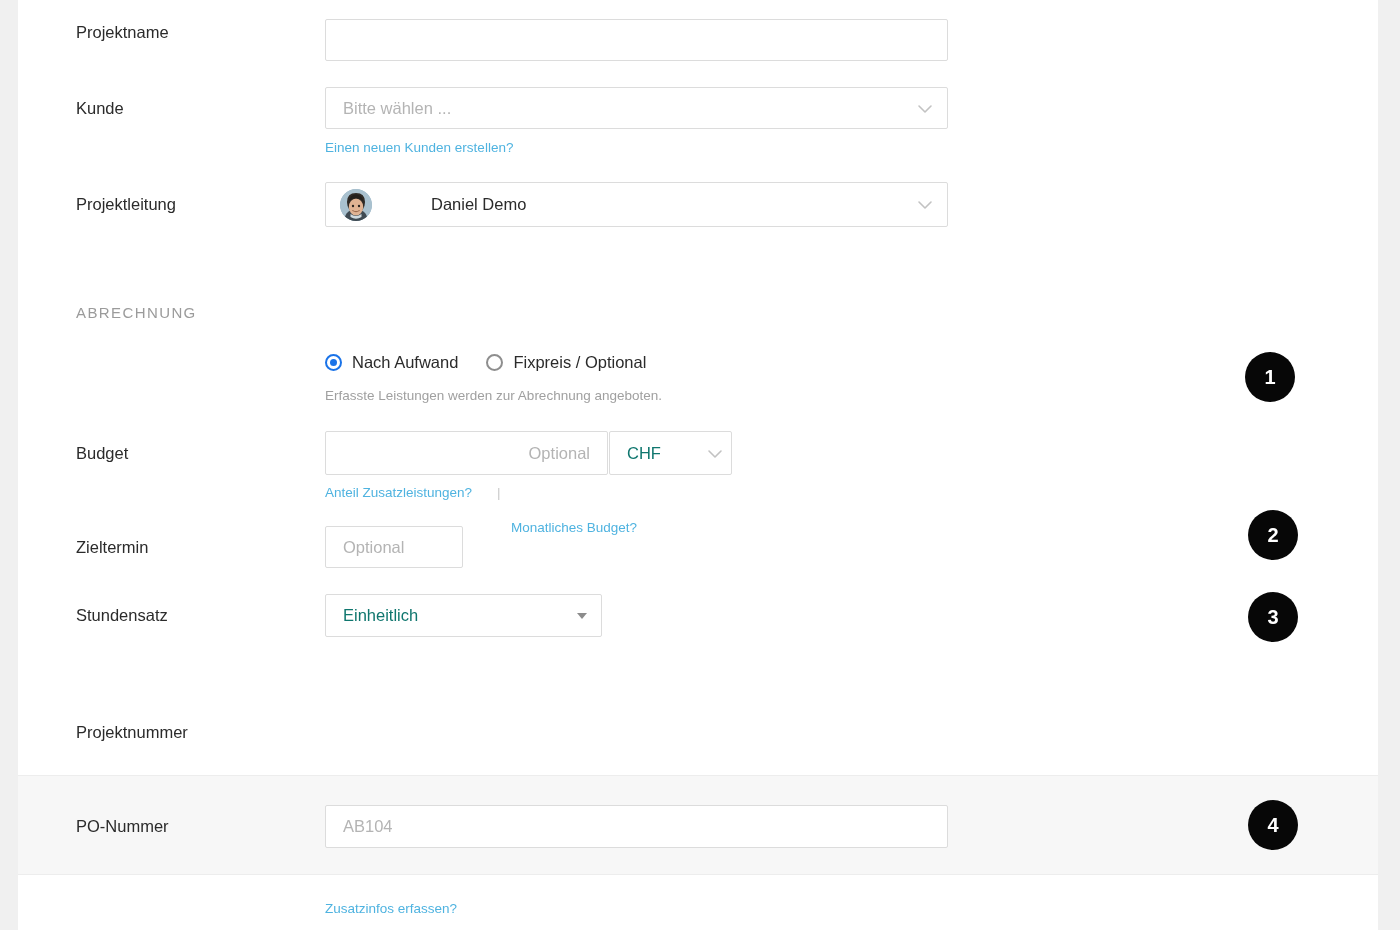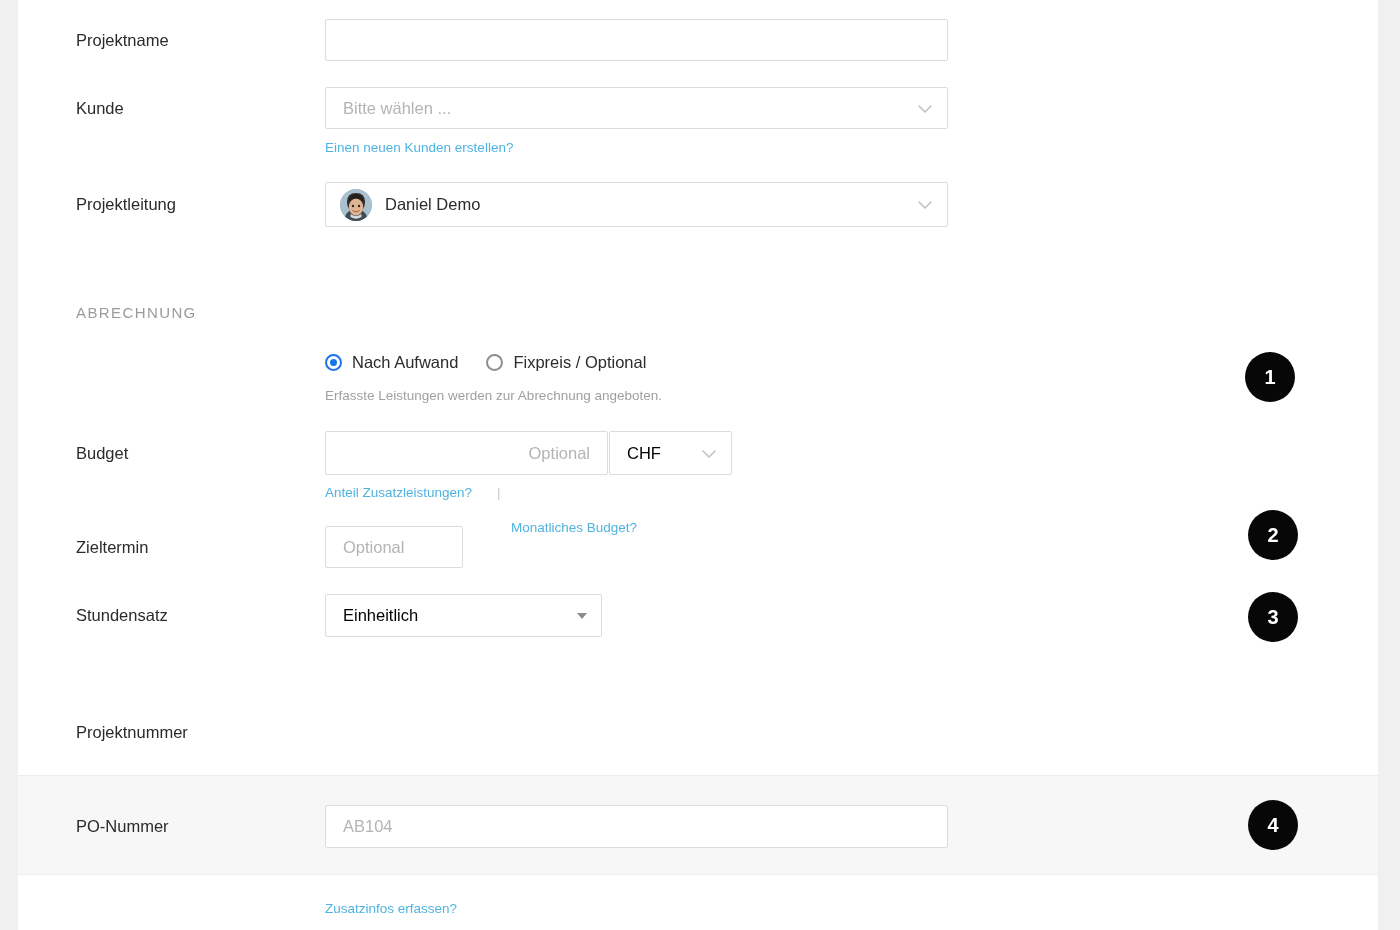--- a/index.html
+++ b/index.html
@@ -50,38 +50,39 @@
 
   .field {
     position: absolute;
     border: 1px solid #dcdcdc;
     background: #ffffff;
     border-radius: 2px;
     display: flex;
     align-items: center;
     font-size: 16.5px;
     color: #2b2b2b;
+    gap: 46px;
   }
   .field.disabled {
     background: #f1f1f1;
     border-color: #e6e6e6;
   }
   .field .ph {
     color: #b4b4b4;
     padding-left: 17px;
     font-size: 16.5px;
   }
   .field .ph.right {
     margin-left: auto;
     padding-right: 17px;
     padding-left: 0;
   }
   .field .val {
     padding-left: 17px;
-    color: #000000;
+    color: #0f766e;
   }
   .field .val.right {
     margin-left: auto;
     padding-right: 17px;
     padding-left: 0;
   }
 
   
   .chev {
     margin-left: auto;
@@ -175,21 +176,21 @@
 </style>
 </head>
 <body>
 
 <div id="stage">
 
   <div class="panel panel-main"></div>
   <div class="panel panel-band"></div>
   <div class="panel panel-foot"></div>
 
-  <div class="label" style="left:76px; top:31px;">Projektname</div>
+  <div class="label" style="left:76px; top:23px;">Projektname</div>
   <div class="field" style="left:325px; top:19px; width:623px; height:42px;">
     <span class="ph"></span>
   </div>
 
   <div class="label" style="left:76px; top:99px;">Kunde</div>
   <div class="field" style="left:325px; top:87px; width:623px; height:42px;">
     <span class="ph">Bitte wählen ...</span>
     <span class="chev">
       <svg viewBox="0 0 16 16" width="16" height="16">
         <path d="M2 5 L8 11 L14 5" fill="none" stroke="#c2c2c2" stroke-width="1.6" stroke-linecap="round" stroke-linejoin="round"></path>

